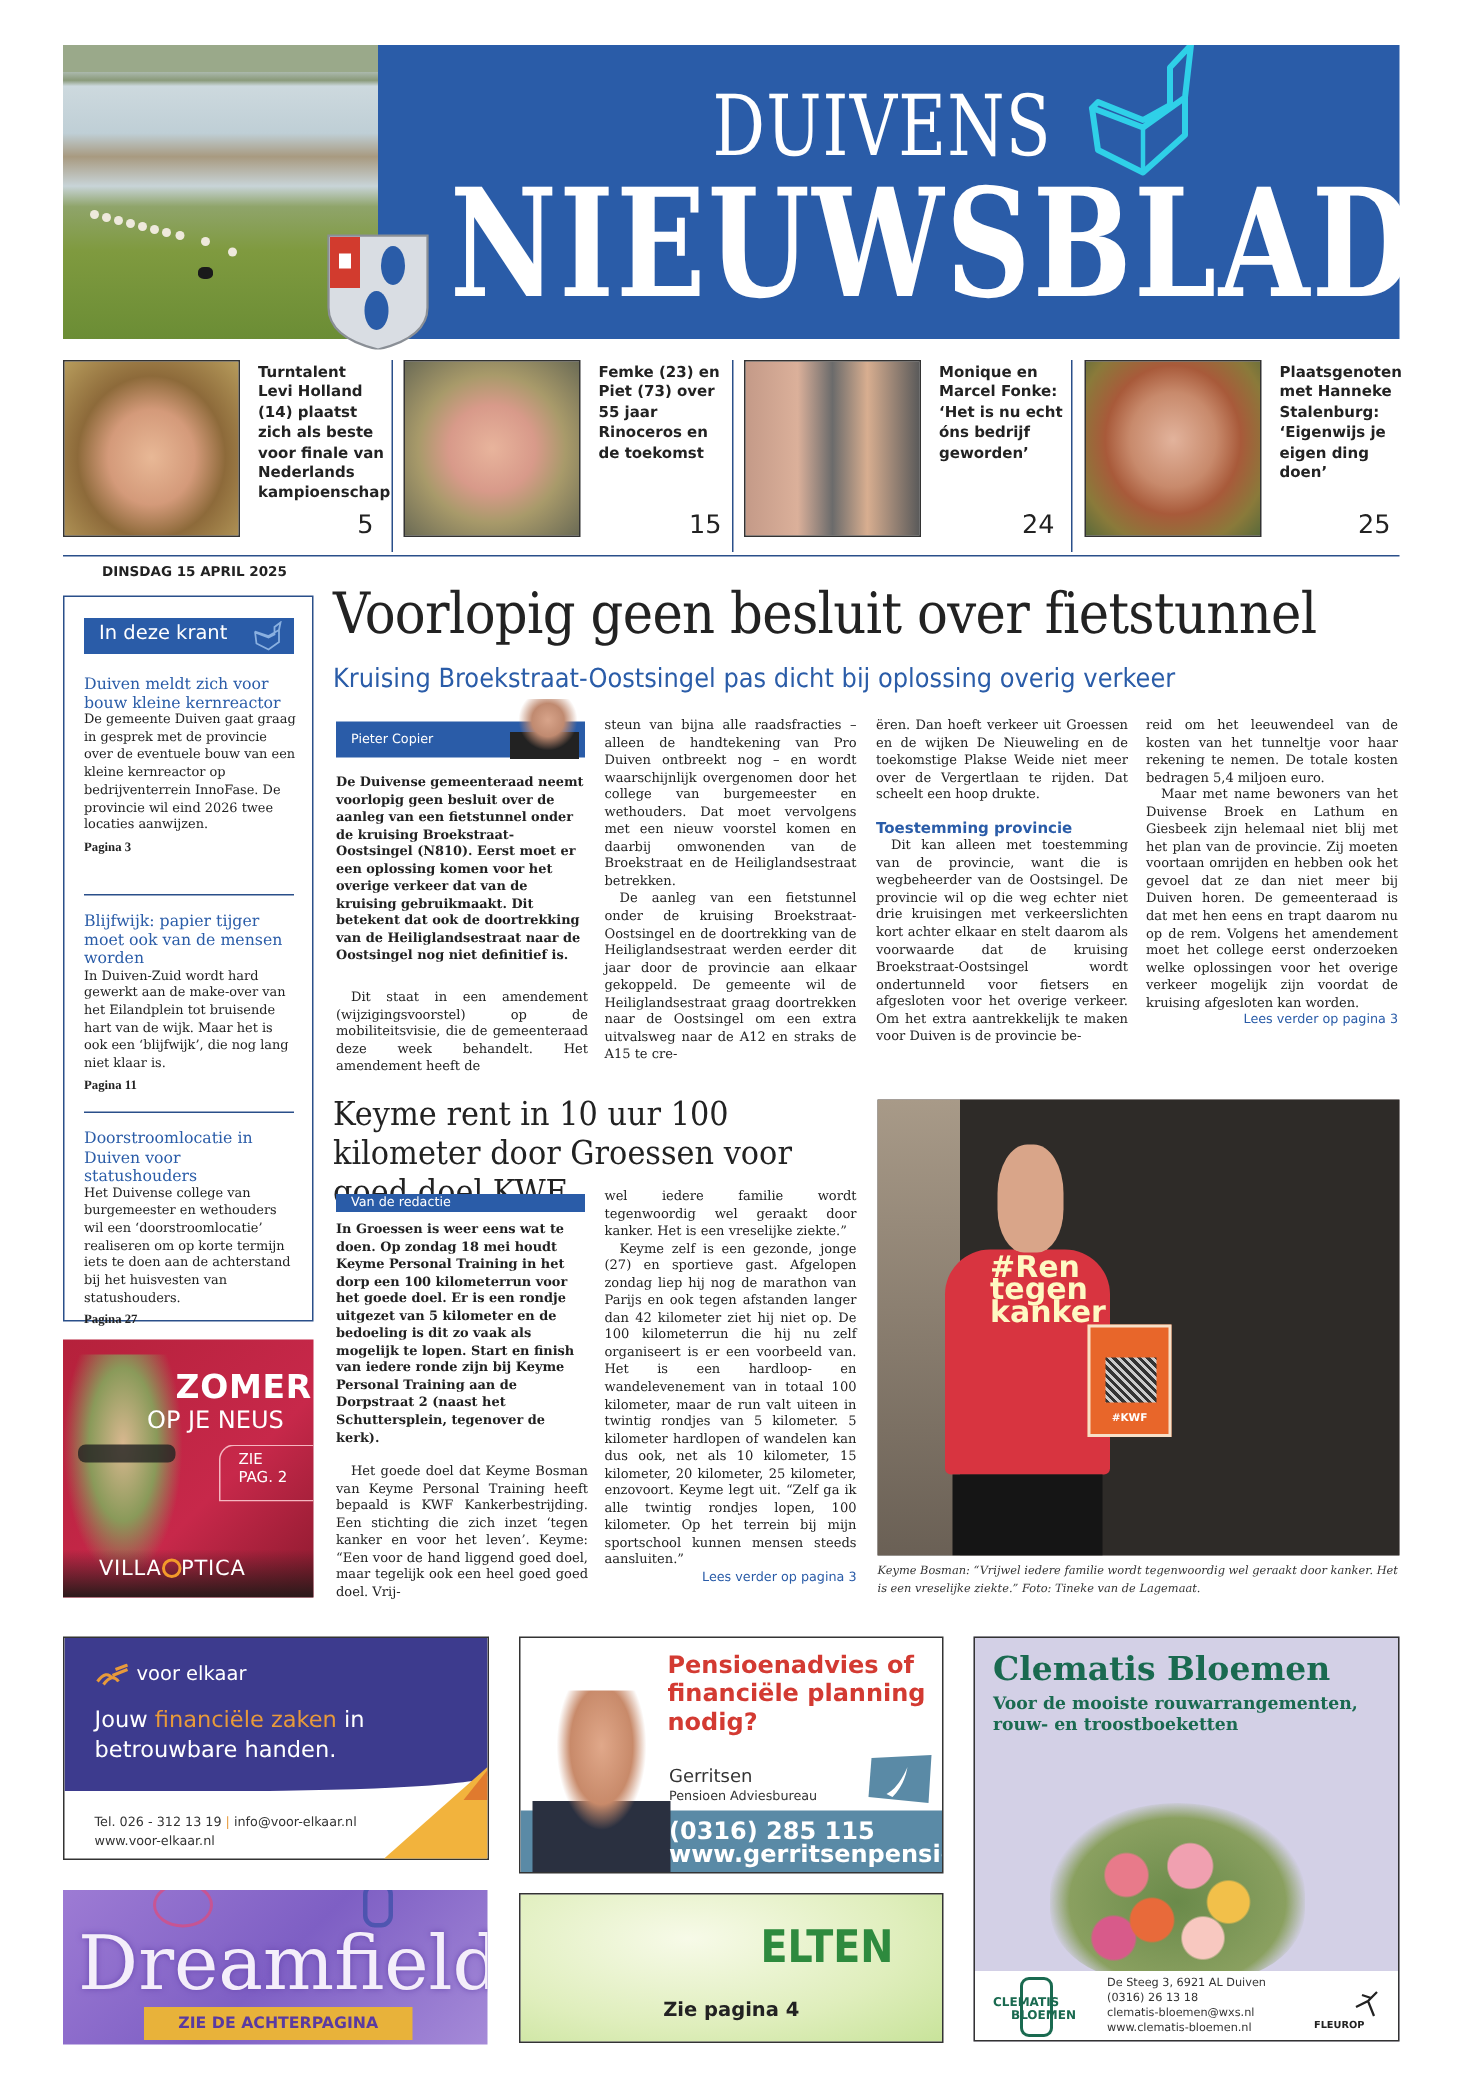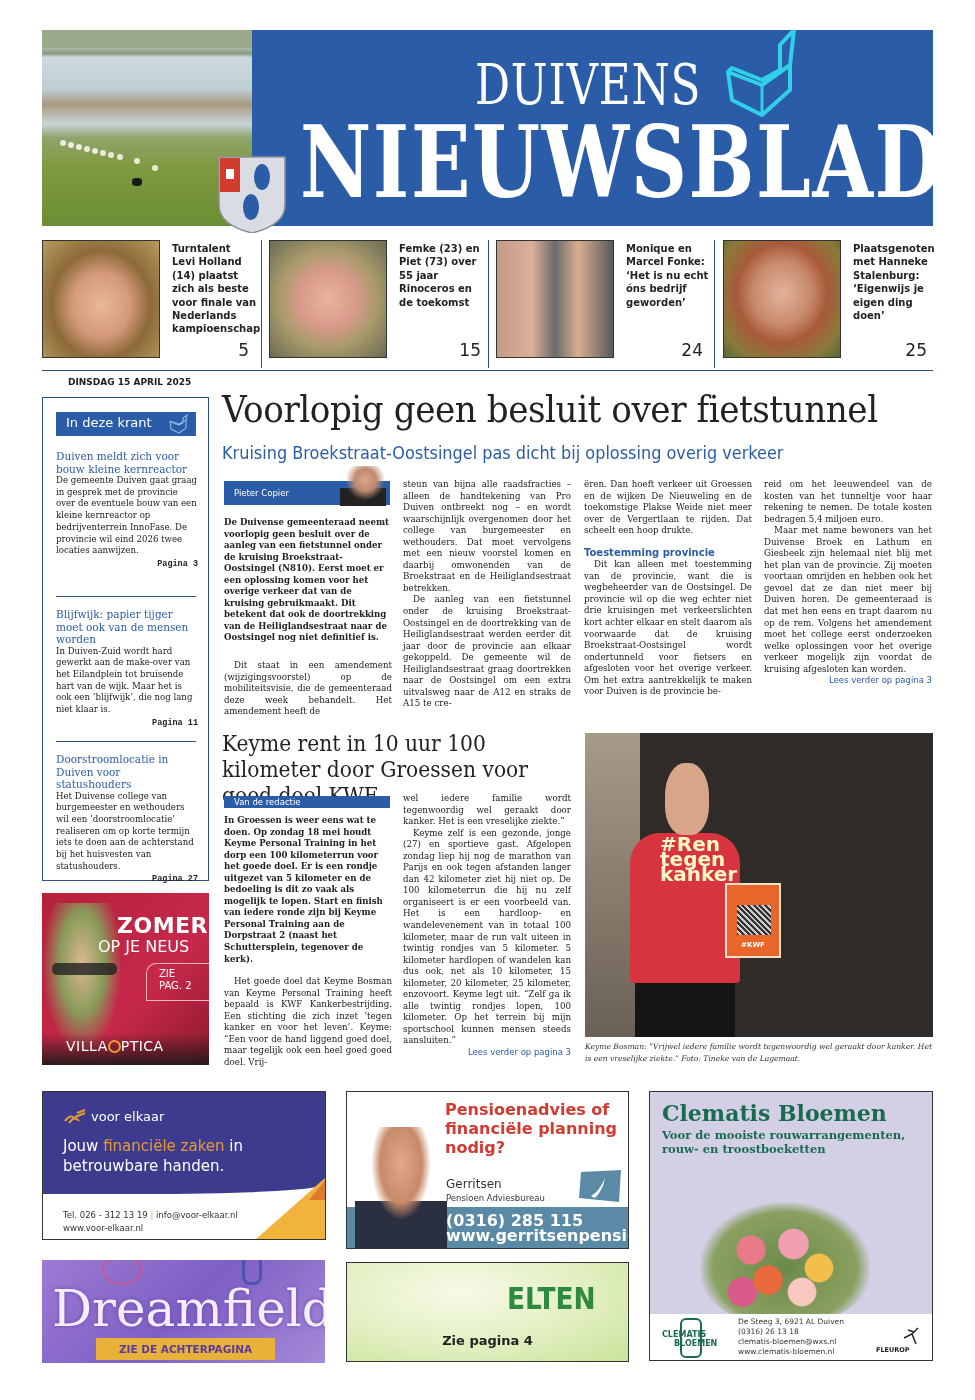--- a/index.html
+++ b/index.html
@@ -23,21 +23,21 @@
   .teaser-sep { top: 240px; width: 1px; height: 128px; background: #2a4f8a; }
   #teaser-rule { left: 42px; top: 370px; width: 891px; height: 1px; background: #2a4f8a; }
   #edition-date { left: 68px; top: 377px; font-family: "DejaVu Sans", sans-serif; font-weight: bold; font-size: 9px; color: #222; }
 
   
   #sidebar { left: 42px; top: 397px; width: 167px; height: 484px; border: 1px solid #2a4f8a; }
   #sidebar-head { position: absolute; left: 13px; top: 14px; width: 140px; height: 24px; background: #2a5ca8; color: #fff; font-family: "DejaVu Sans", sans-serif; font-size: 13px; padding: 3px 0 0 10px; }
   .sb-item { position: absolute; left: 13px; width: 142px; }
   .sb-item .h { font-family: "DejaVu Serif", serif; font-size: 10.5px; line-height: 12.5px; color: #2a5ca8; }
   .sb-item .b { font-family: "DejaVu Serif", serif; font-size: 8.6px; line-height: 11.7px; color: #222; }
-  .sb-item .p { font-family: Liberation Mono, monospace; font-weight: bold; font-size: 8.5px; text-align: right; margin-top: 2px; }
+  .sb-item .p { font-family: Liberation Serif, serif; font-weight: bold; font-size: 8.5px; text-align: left; margin-top: 2px; }
   .sb-rule { position: absolute; left: 13px; width: 140px; height: 1px; background: #2a4f8a; }
 
   
   #lead-headline { left: 222px; top: 387px; font-family: "DejaVu Serif", serif; font-size: 38px; color: #222; letter-spacing: -0.5px; transform: scaleX(0.9); transform-origin: left top; white-space: nowrap; }
   #lead-sub { left: 222px; top: 443px; font-family: "DejaVu Sans", sans-serif; font-size: 17.5px; color: #2a5ca8; transform: scaleX(0.92); transform-origin: left top; white-space: nowrap; }
   #byline-lead { left: 224px; top: 481px; width: 166px; height: 24px; background: #2a5ca8; color: #fff; font-family: "DejaVu Sans", sans-serif; font-size: 8.5px; padding: 7px 0 0 10px; }
   #byline-photo { left: 340px; top: 466px; width: 46px; height: 40px; }
   .col { font-family: "DejaVu Serif", serif; font-size: 8.7px; line-height: 11.55px; color: #222; text-align: justify; }
   .col.bold { font-weight: bold; font-size: 8.6px; text-align: left; }
   .col p + p { text-indent: 10px; }

